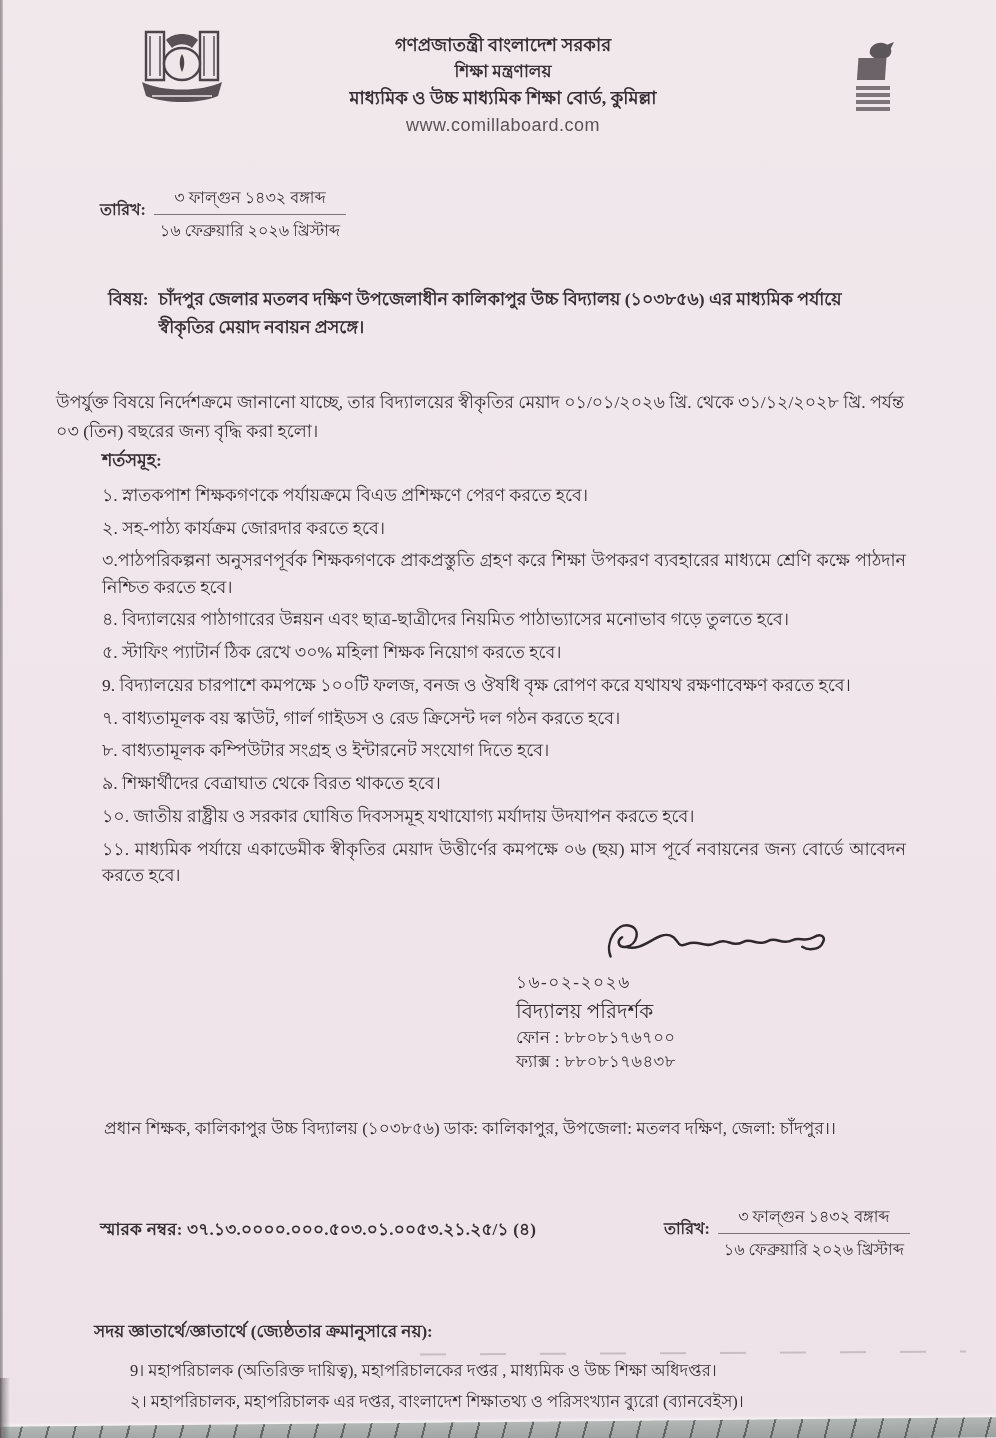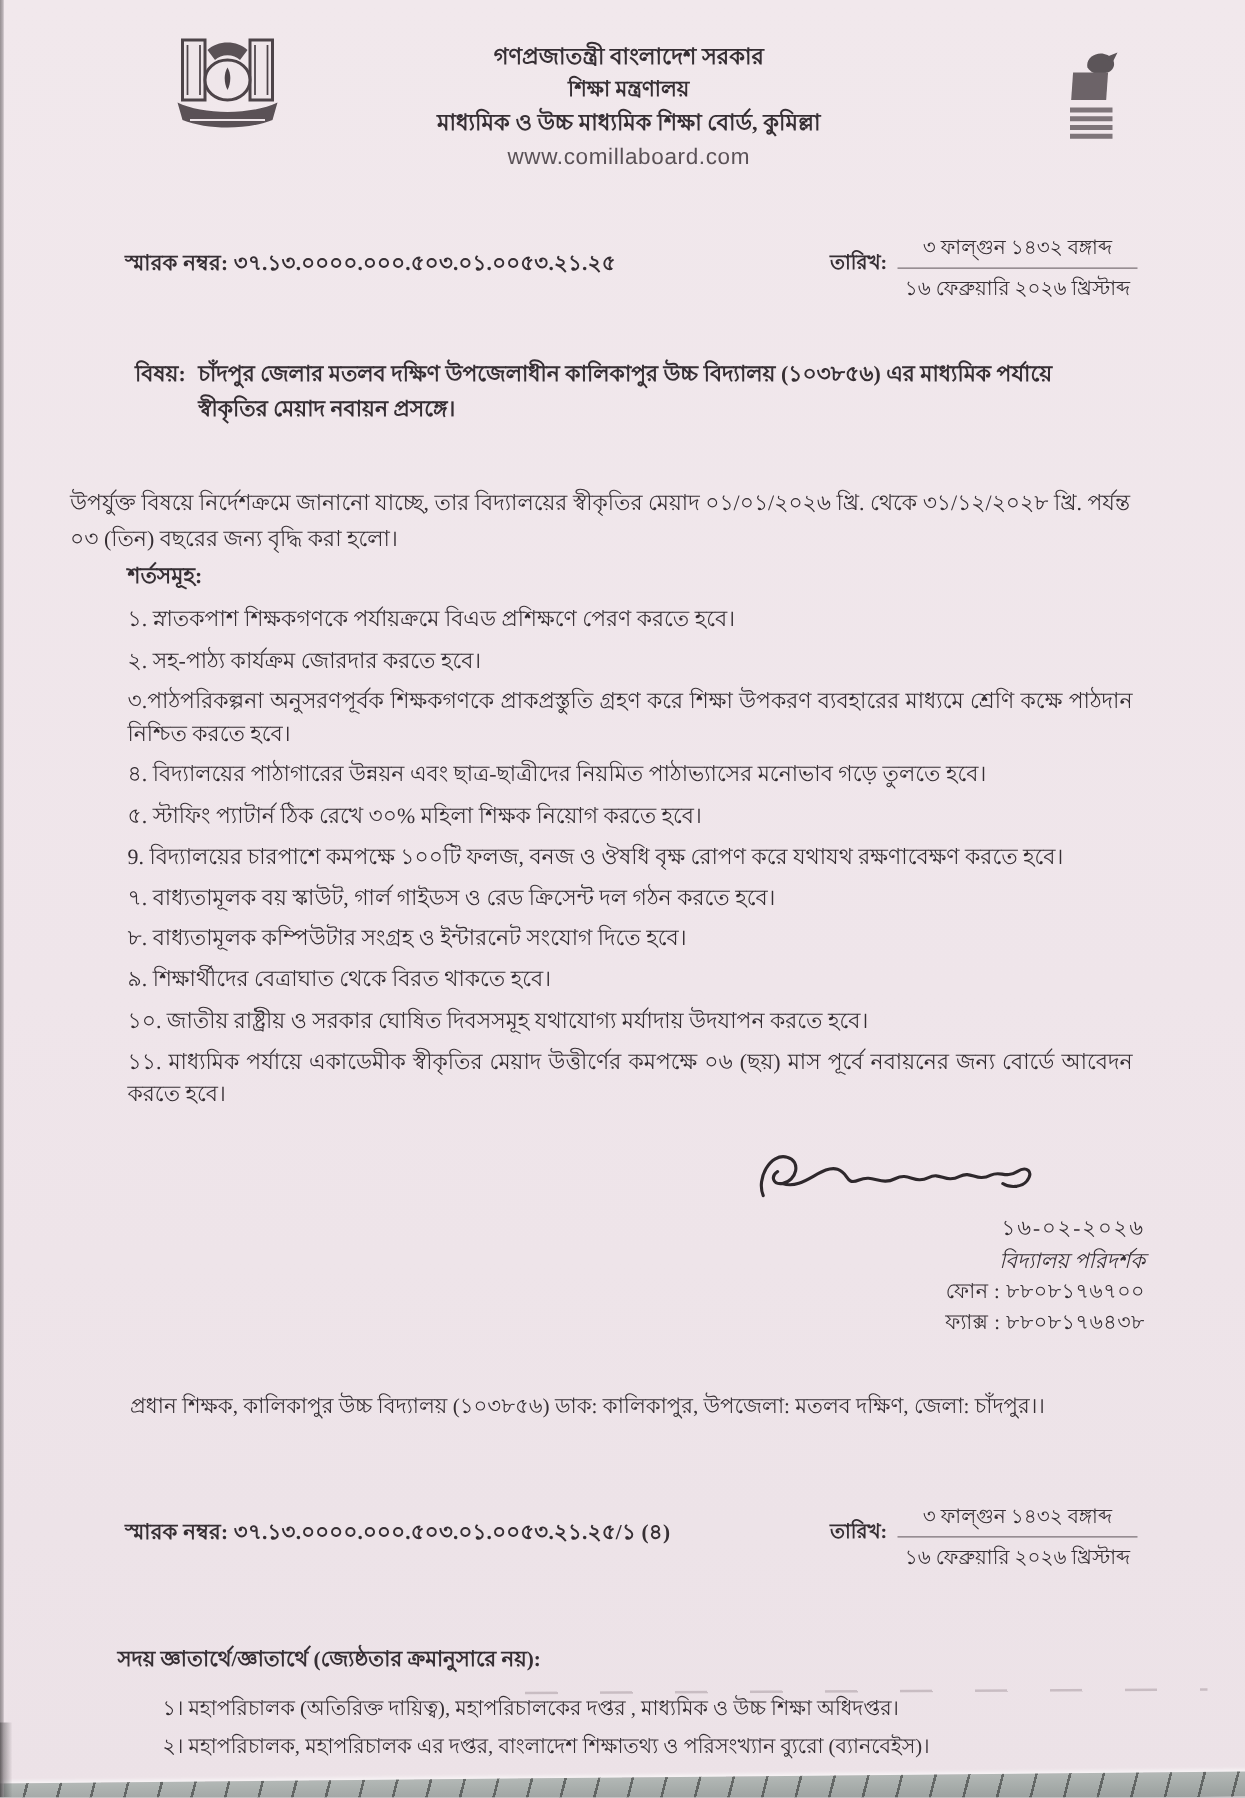--- a/index.html
+++ b/index.html
@@ -39,25 +39,25 @@
   
   .subject{display:flex;gap:10px;margin-top:40px;padding:0 110px 0 108px;
     font-size:17.5px;line-height:1.65;font-weight:bold;}
   .subject-label{white-space:nowrap;}
   
   .intro{margin-top:46px;padding:0 92px 0 56px;font-size:17.5px;line-height:1.62;text-align:justify;}
   .cond-head{padding-left:102px;font-size:17.5px;font-weight:bold;margin-top:2px;}
   .conditions{padding:6px 90px 0 102px;font-size:17.5px;line-height:1.5;}
   .conditions .item{margin-bottom:6.5px;text-align:justify;}
   
-  .sig-block{width:400px;margin:26px 80px 0 auto;text-align:right;font-size:17px;line-height:1.5;}
+  .sig-block{width:400px;margin:26px 80px 0 auto;text-align:left;font-size:17px;line-height:1.5;}
   .sig-scribble{width:230px;height:58px;display:block;margin:0 auto -2px auto;}
   .sig-date{letter-spacing:1.5px;font-size:17px;}
   .sig-name{font-size:17px;font-weight:bold;}
-  .sig-title{font-size:17px;font-style:italic;}
+  .sig-title{font-size:20px;}
   .sig-contact{font-size:16.5px;letter-spacing:.4px;}
   
   .addressee{margin-top:40px;padding:0 90px 0 104px;font-size:17px;line-height:1.6;}
   
   .cc{margin-top:54px;}
   .cc-head{padding-left:94px;font-size:17px;font-weight:bold;}
   .cc-items{padding:10px 90px 0 130px;font-size:16.5px;line-height:1.85;}
   
   .crease{position:absolute;left:420px;right:30px;top:1352px;height:2px;
     background:repeating-linear-gradient(90deg,#a5979e 0 26px,transparent 26px 60px);
@@ -99,24 +99,20 @@
       <g fill="#6b6267">
         <rect x="16" y="50" width="34" height="4"></rect>
         <rect x="16" y="57" width="34" height="4"></rect>
         <rect x="16" y="64" width="34" height="4"></rect>
         <rect x="16" y="71" width="34" height="4"></rect>
       </g>
     </svg>
   </div>
 
   <div class="memo-row first">
-    <div class="memo-left">
-      <span>স্মারক নম্বর:</span>
-      <span>৩৭.১৩.০০০০.০০০.৫০৩.০১.০০৫৩.২১.২৫</span>
-    </div>
     <div class="date-block">
       <span class="date-label">তারিখ:</span>
       <span class="date-stack">
         <span class="date-top">৩ ফাল্গুন ১৪৩২ বঙ্গাব্দ</span>
         <span class="date-bottom">১৬ ফেব্রুয়ারি ২০২৬ খ্রিস্টাব্দ</span>
       </span>
     </div>
   </div>
 
   <div class="subject">
@@ -163,21 +159,21 @@
       <span class="date-stack">
         <span class="date-top">৩ ফাল্গুন ১৪৩২ বঙ্গাব্দ</span>
         <span class="date-bottom">১৬ ফেব্রুয়ারি ২০২৬ খ্রিস্টাব্দ</span>
       </span>
     </div>
   </div>
 
   <div class="cc">
     <div class="cc-head">সদয় জ্ঞাতার্থে/জ্ঞাতার্থে (জ্যেষ্ঠতার ক্রমানুসারে নয়):</div>
     <div class="cc-items">
-      <div>১। মহাপরিচালক (অতিরিক্ত দায়িত্ব), মহাপরিচালকের দপ্তর , মাধ্যমিক ও উচ্চ শিক্ষা অধিদপ্তর।</div>
+      <div>9। মহাপরিচালক (অতিরিক্ত দায়িত্ব), মহাপরিচালকের দপ্তর , মাধ্যমিক ও উচ্চ শিক্ষা অধিদপ্তর।</div>
       <div>২। মহাপরিচালক, মহাপরিচালক এর দপ্তর, বাংলাদেশ শিক্ষাতথ্য ও পরিসংখ্যান ব্যুরো (ব্যানবেইস)।</div>
 
     </div>
   </div>
 
   <div class="crease"></div>
   <div class="desk-strip"></div>
   <div class="corner-shade"></div>
 </div>
 

